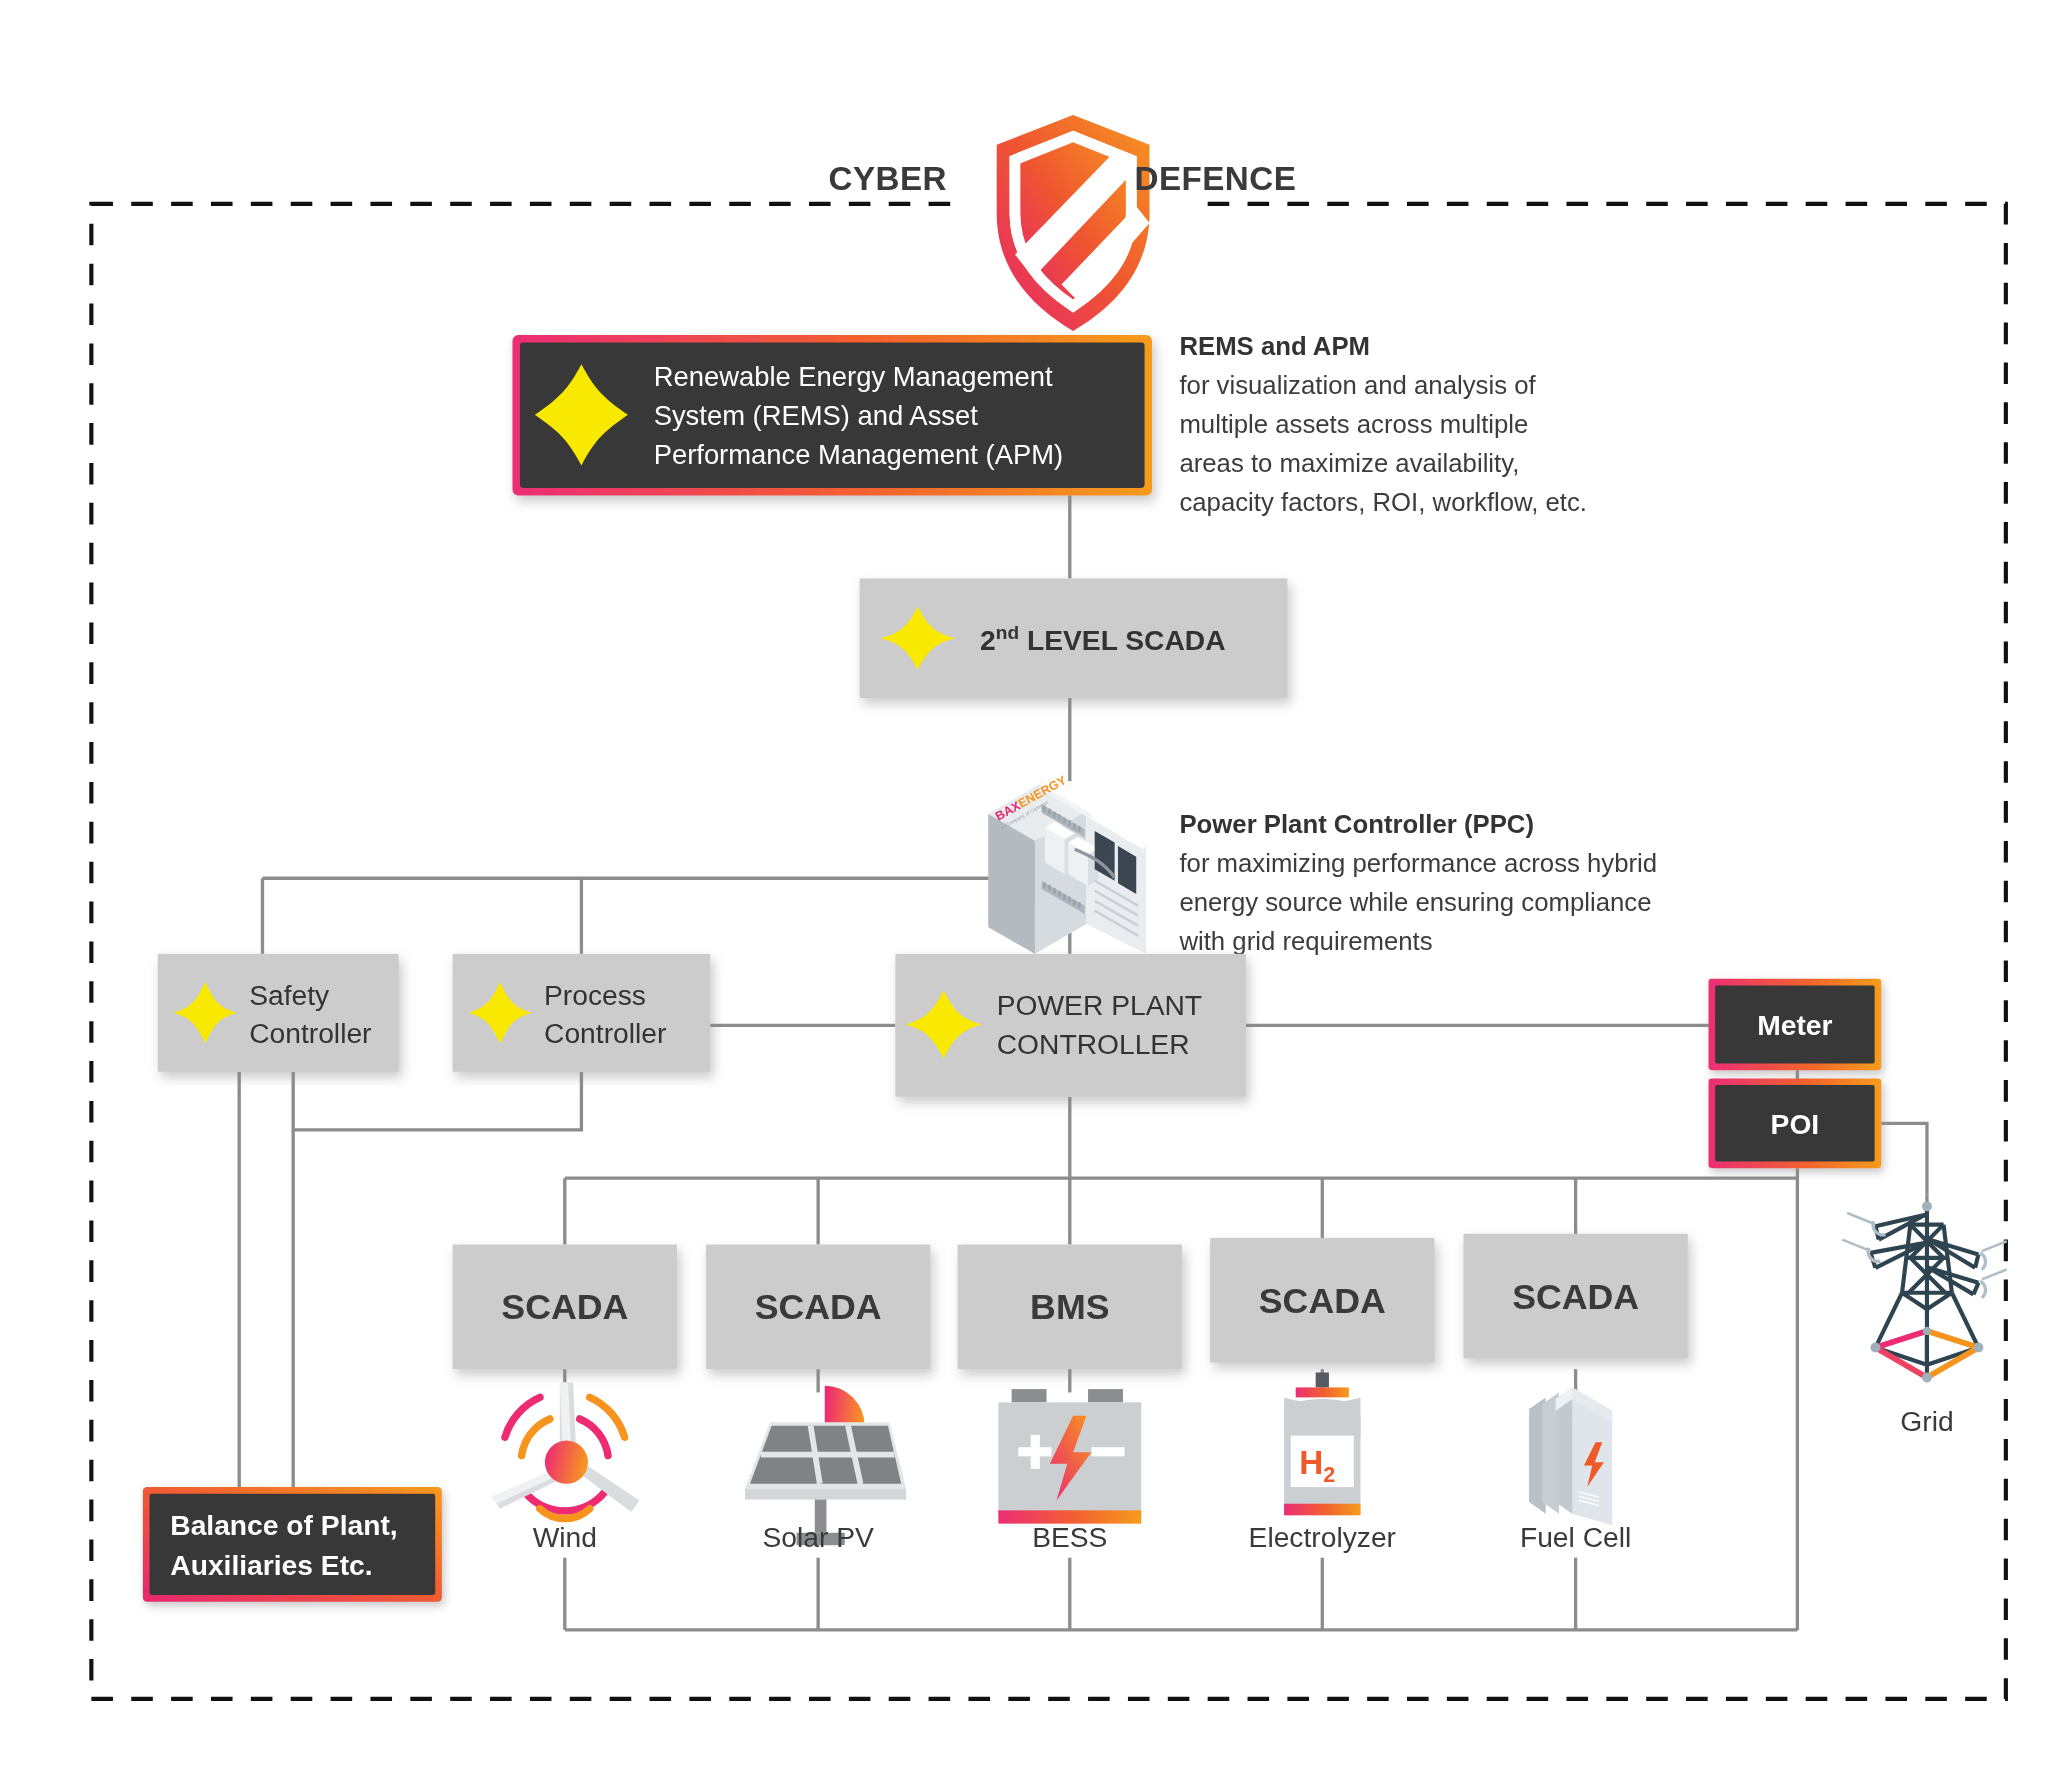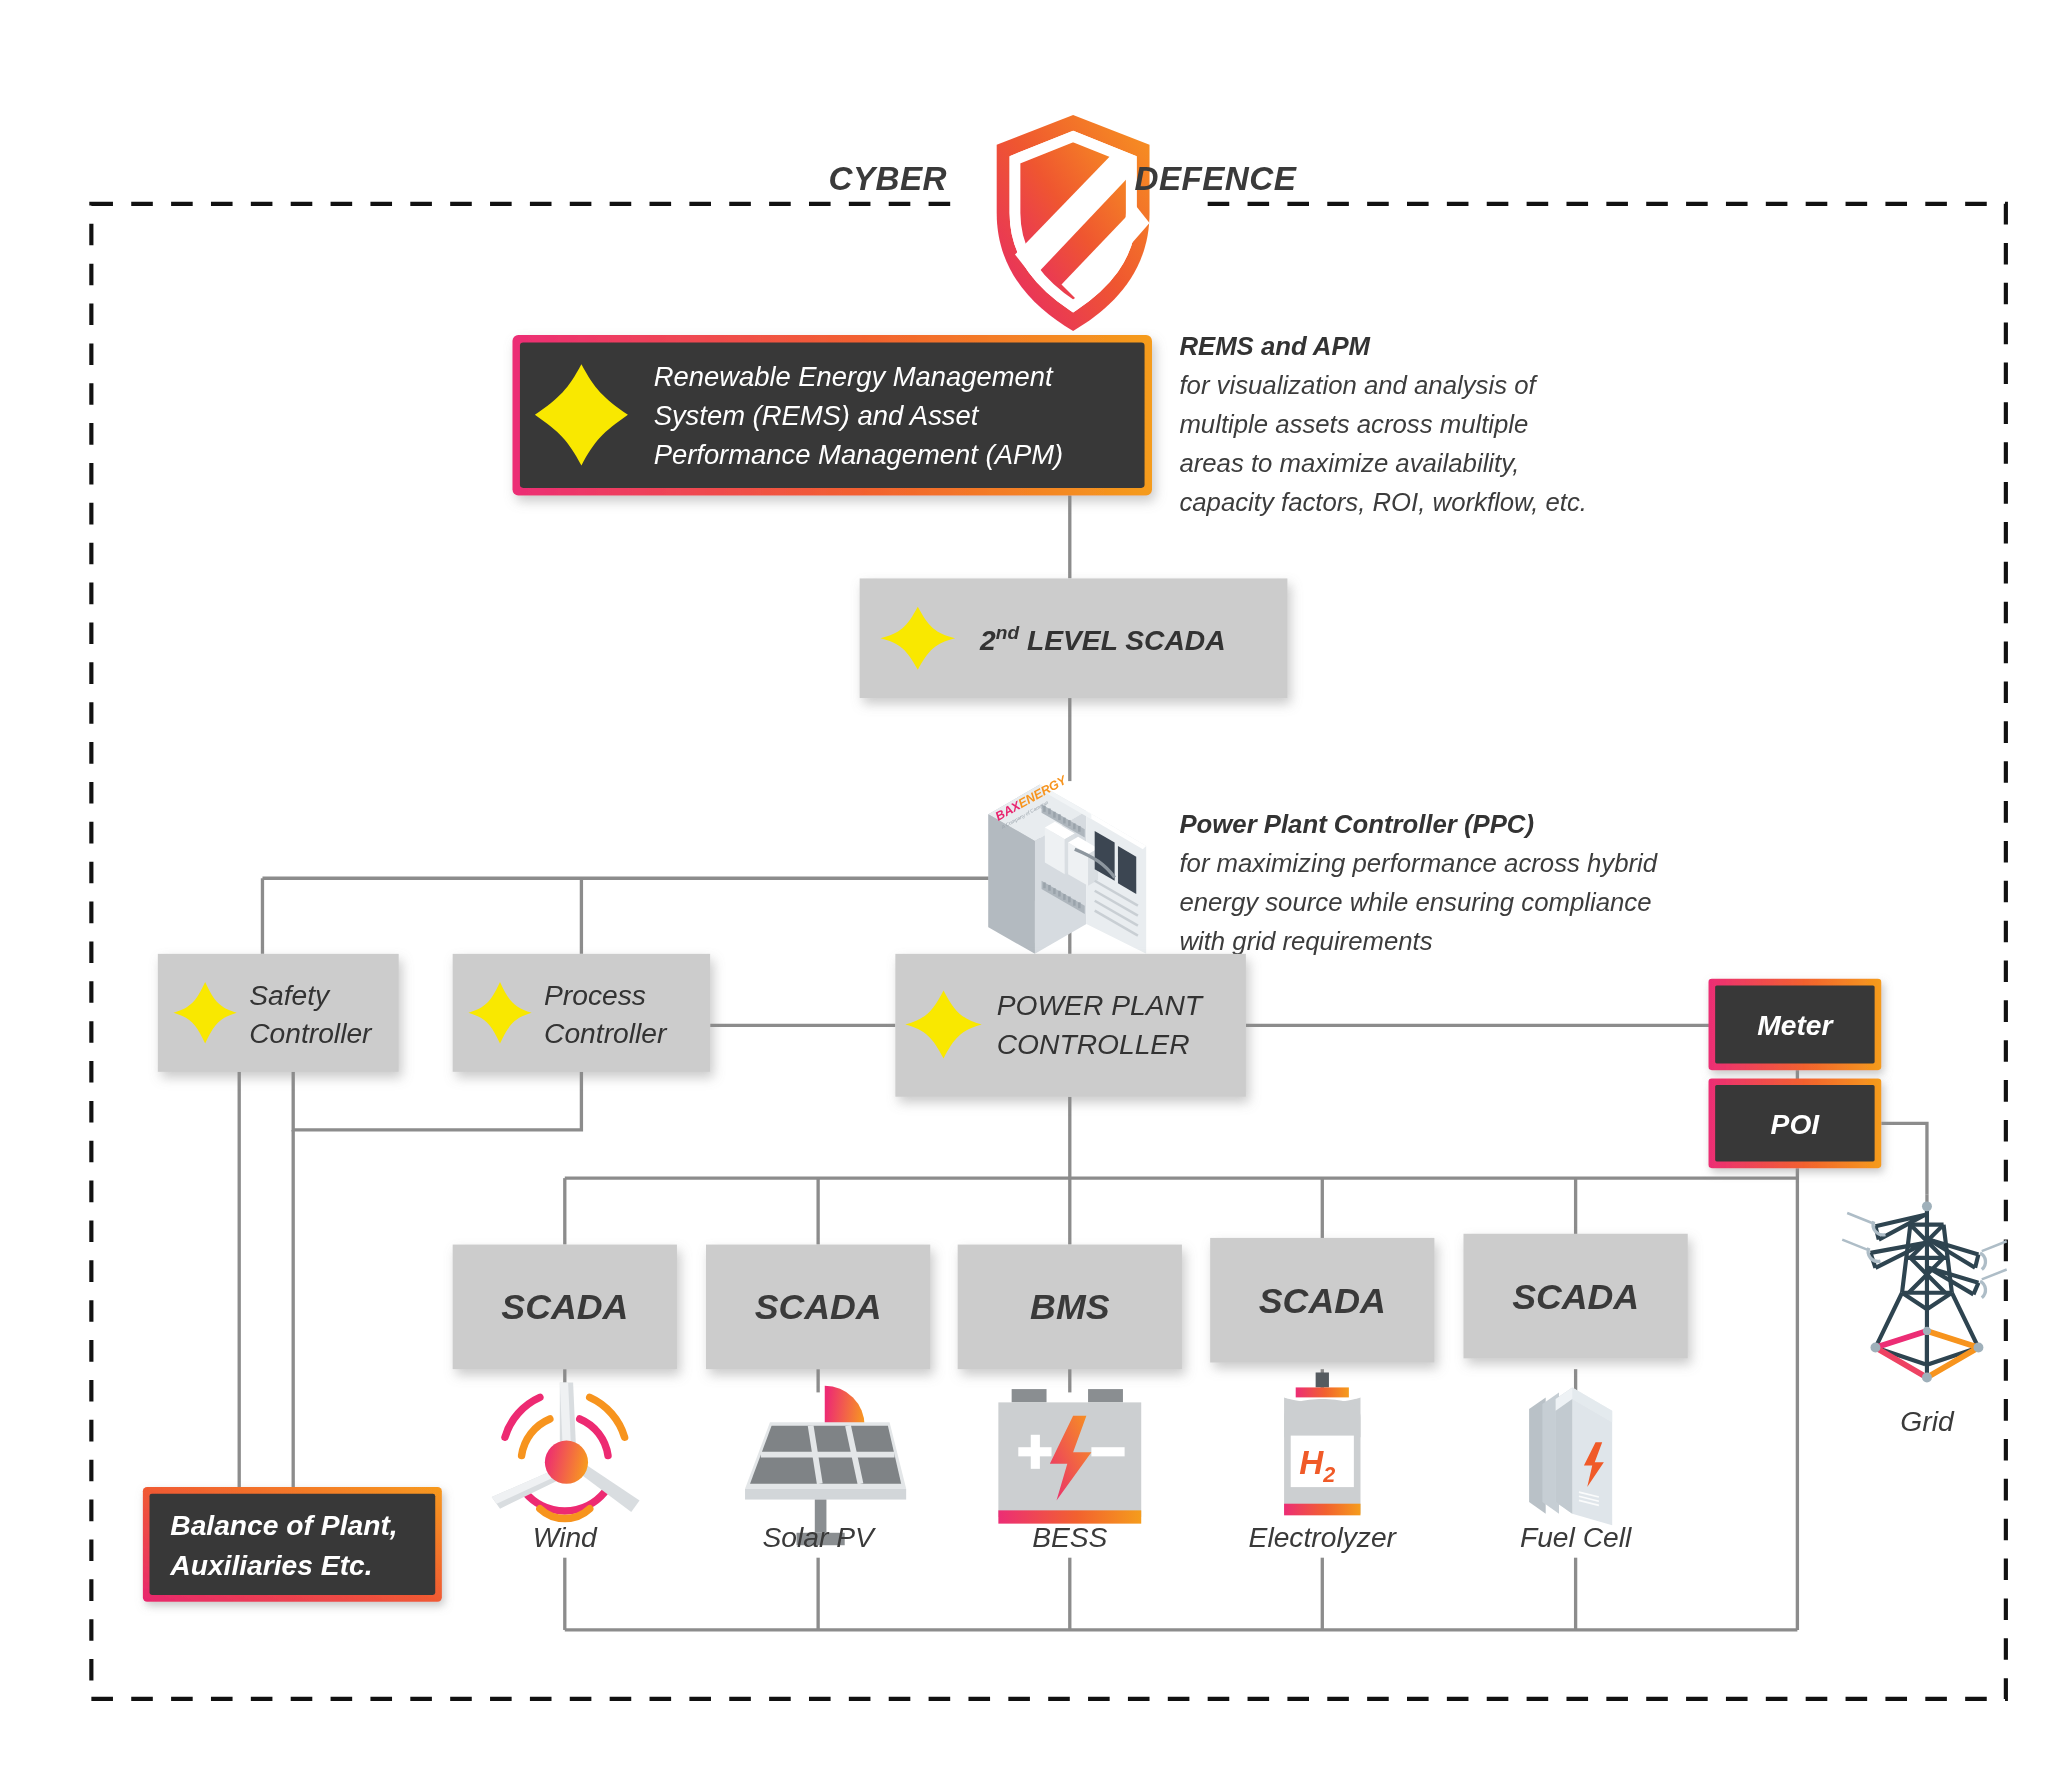--- a/index.html
+++ b/index.html
@@ -1,17 +1,17 @@
 <!DOCTYPE html>
 <html style="font-size:13.3px"><head>
 <meta charset="utf-8">
 <style>
   html,body{margin:0;padding:0;background:#ffffff;}
   body{width:2064px;height:1774px;font-family:"Liberation Sans",sans-serif;position:relative;overflow:hidden;}
-  #stage{position:absolute;inset:0;width:1676px;height:1774px;font-style:italic;}
+  #stage{position:absolute;inset:0;width:1676px;height:1774px;}
   svg{display:block;}
   .htitle{font-size:40px;font-weight:bold;letter-spacing:.5px;fill:#3a3a3a;}
   .ann-h{font-size:31px;font-weight:bold;fill:#333333;}
   .ann-b{font-size:31px;fill:#3c3c3c;}
   .boxtxt-dark{font-size:33px;fill:#ffffff;}
   .boxtxt-grey{font-size:34px;fill:#333333;}
   .boxtxt-grey-b{font-size:34px;font-weight:bold;fill:#333333;}
   .scada-t{font-size:43px;font-weight:bold;fill:#3a3a3a;}
   .asset-t{font-size:34px;fill:#3a3a3a;}
   .small-dark{font-size:34px;font-weight:bold;fill:#ffffff;}

